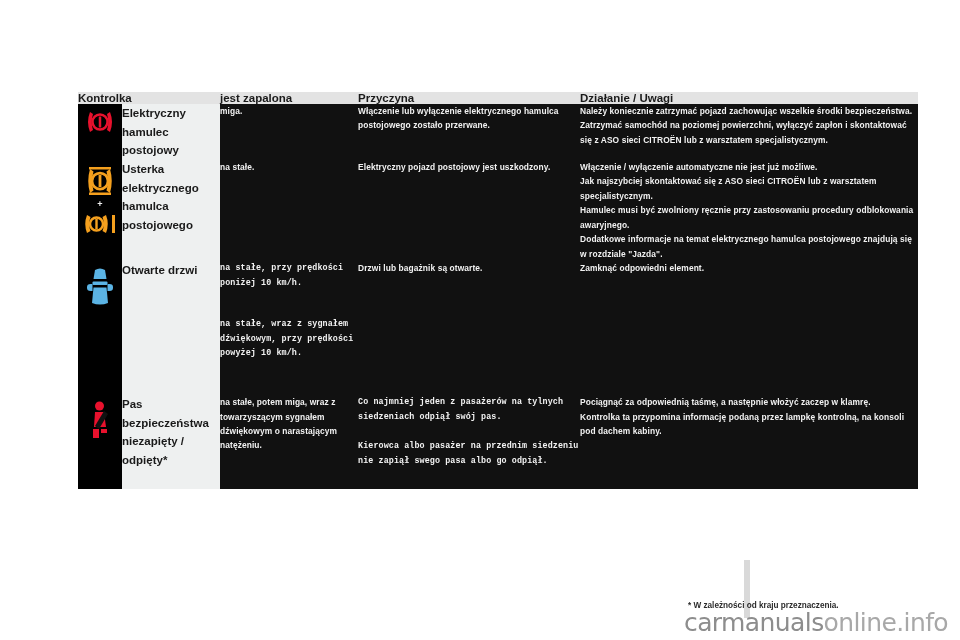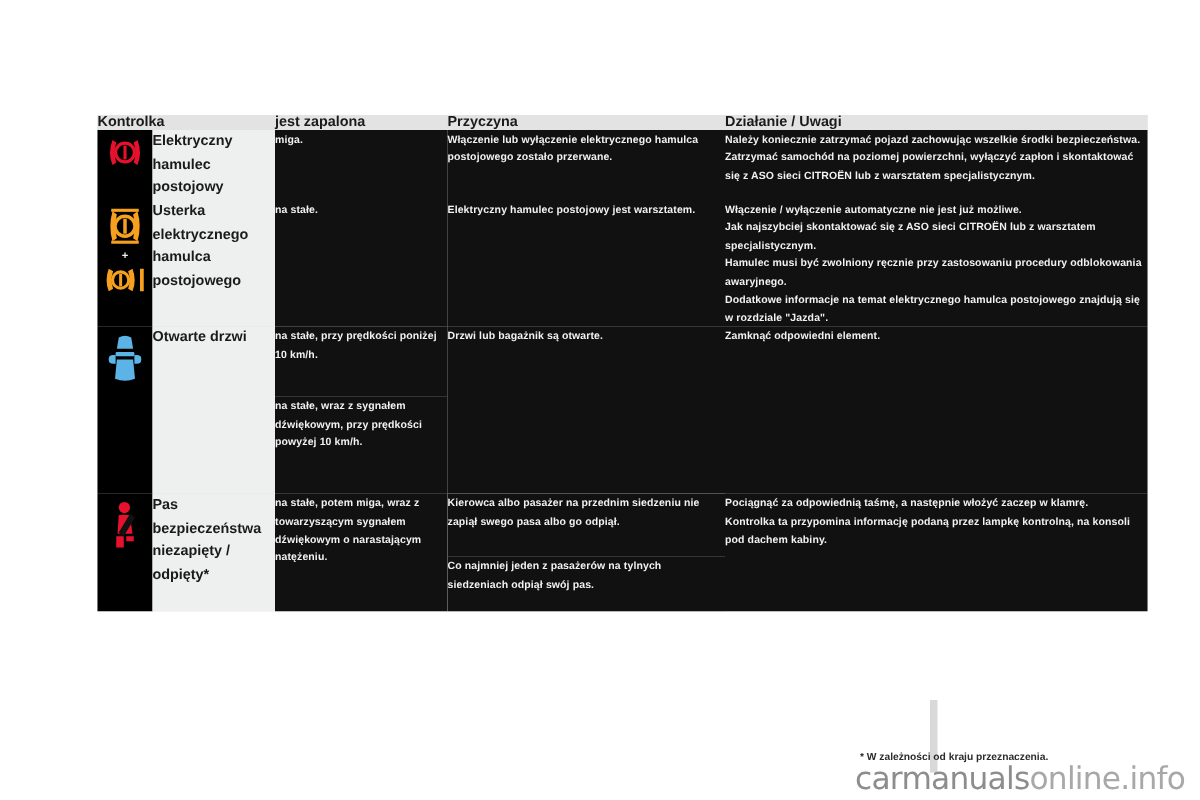--- a/index.html
+++ b/index.html
@@ -85,21 +85,21 @@
     border-right:2px solid #d9d9d9;
   }
   .row-gap td{
     border-bottom:3px solid #d9d9d9;
   }
   .inner-tbl{
     width:100%;
     border-collapse:collapse;
     table-layout:fixed;
   }
-  .inner-tbl td{padding:0;vertical-align:top;}
+  .inner-tbl td{padding:0;vertical-align:top;font-family:Liberation Mono, monospace;}
 
   
   .ico-wrap{
     display:flex;
     flex-direction:column;
     align-items:center;
     justify-content:center;
     gap:4px;
     padding:6px 0;
   }
@@ -193,21 +193,21 @@
             <path d="M8 4 Q1 22 8 40 L15 36 Q10 22 15 8 Z" fill="#f5a01e"></path>
             <path d="M46 4 Q53 22 46 40 L39 36 Q44 22 39 8 Z" fill="#f5a01e"></path>
             <circle cx="27" cy="22" r="13" fill="none" stroke="#f5a01e" stroke-width="5"></circle>
             <rect x="24.6" y="12" width="4.8" height="20" fill="#f5a01e"></rect>
             <rect x="58" y="4" width="6" height="36" fill="#f5a01e"></rect>
           </svg>
         </div>
       </td>
       <td class="c-name">Usterka elektrycznego hamulca postojowego</td>
       <td class="c-dark sep-v">na stałe.</td>
-      <td class="c-dark sep-v">Elektryczny hamulec postojowy jest warsztatem.</td>
+      <td class="c-dark sep-v">Elektryczny pojazd postojowy jest uszkodzony.</td>
       <td class="c-dark" style="white-space:pre-line">Włączenie / wyłączenie automatyczne nie jest już możliwe.
 Jak najszybciej skontaktować się z ASO sieci CITROËN lub z warsztatem specjalistycznym.
 Hamulec musi być zwolniony ręcznie przy zastosowaniu procedury odblokowania awaryjnego.
 Dodatkowe informacje na temat elektrycznego hamulca postojowego znajdują się w rozdziale "Jazda".</td>
     </tr>
 
     <tr class="row-gap">
       <td class="c-ico">
         <div class="ico-wrap">
           <svg width="28" height="40" viewBox="0 0 56 80" aria-hidden="true">
@@ -247,24 +247,24 @@
             <path d="M30 20 L38 26 L20 56 L12 50 Z" fill="#111111"></path>
           </svg>
         </div>
       </td>
       <td class="c-name">Pas bezpieczeństwa niezapięty / odpięty*</td>
       <td class="c-dark sep-v mid">na stałe, potem miga, wraz z towarzyszącym sygnałem dźwiękowym o narastającym natężeniu.</td>
       <td class="sep-v" style="background:#d9d9d9;padding:0">
         <table class="inner-tbl">
           <tbody>
                 <tr>
+                  <td class="c-dark" style="height:44px">Co najmniej jeden z pasażerów na tylnych siedzeniach odpiął swój pas.</td>
+                </tr>
+          <tr>
                   <td class="c-dark sep-h" style="height:50px">Kierowca albo pasażer na przednim siedzeniu nie zapiął swego pasa albo go odpiął.</td>
-                </tr>
-          <tr>
-                  <td class="c-dark" style="height:44px">Co najmniej jeden z pasażerów na tylnych siedzeniach odpiął swój pas.</td>
                 </tr>
         </tbody>
             </table>
       </td>
       <td class="c-dark mid" style="white-space:pre-line">Pociągnąć za odpowiednią taśmę, a następnie włożyć zaczep w klamrę.
 Kontrolka ta przypomina informację podaną przez lampkę kontrolną, na konsoli pod dachem kabiny.</td>
     </tr>
 
   </tbody>
     </table>

